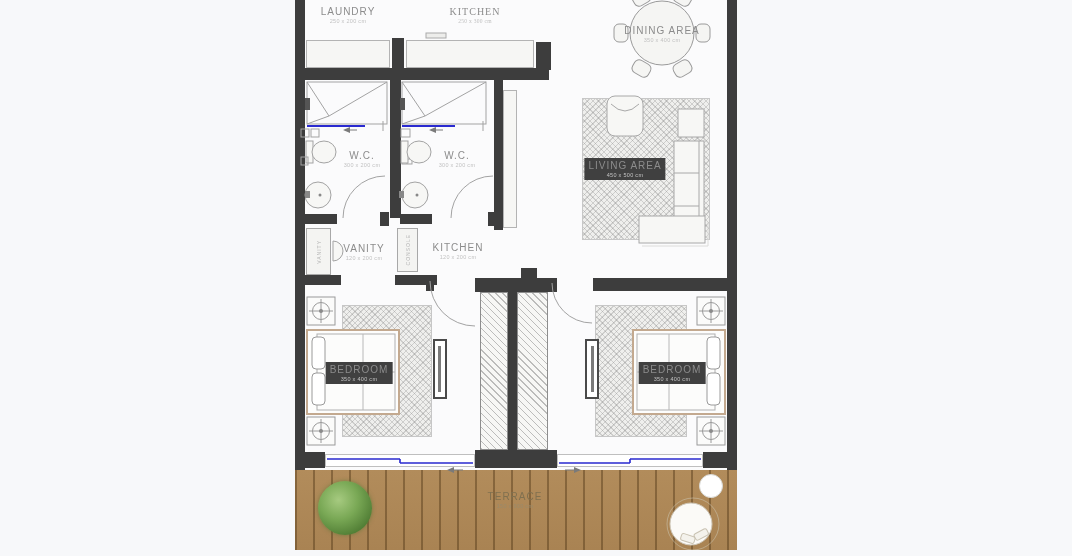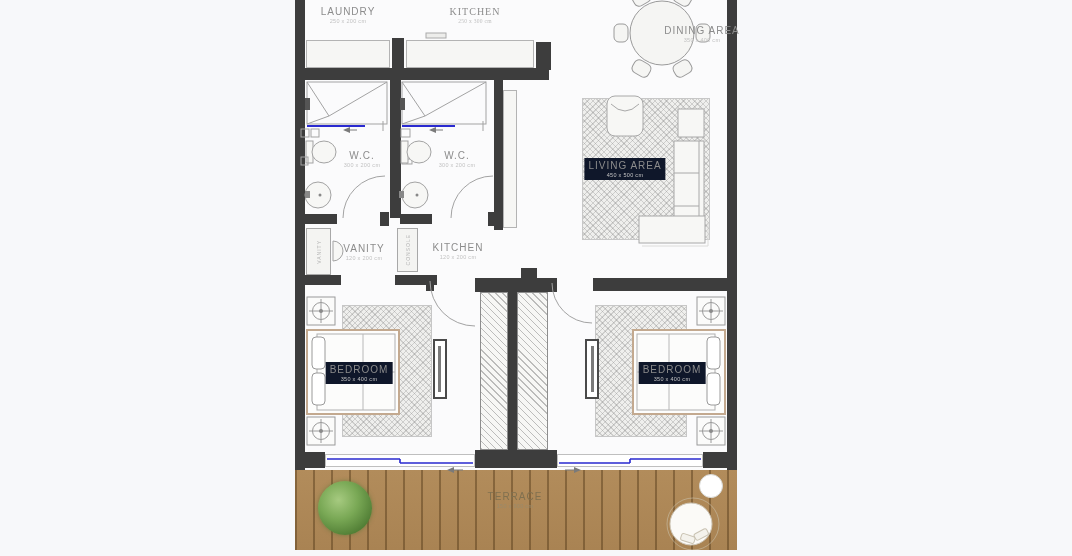--- a/index.html
+++ b/index.html
@@ -20,21 +20,21 @@
   .sill{position:absolute;background:#ffffff;border:1px solid #bfbfbf;box-sizing:border-box;}
   .terrace{left:0;top:470px;width:442px;height:80px;background:
       repeating-linear-gradient(90deg, rgba(82,56,24,.45) 0 2px, transparent 2px 18px),
       linear-gradient(180deg,#b28c5b,#a98353);}
   .tree{left:23px;top:481px;width:54px;height:54px;border-radius:50%;
       background:radial-gradient(circle at 38% 35%, #a6ca80 0%, #79a855 40%, #527f36 75%, #46702e 100%);
       box-shadow:0 0 4px rgba(70,112,46,.55);}
   .room-label{position:absolute;transform:translateX(-50%);text-align:center;white-space:nowrap;z-index:6;}
   .rname{font-size:10px;letter-spacing:1px;color:#8c8c8c;}
   .rdims{font-size:5.5px;letter-spacing:.3px;color:#c2c2c2;margin-top:1px;}
-  .onwhite{background:#0f172a;padding:2px 4px;}
+  .onwhite{background:#404040;padding:2px 4px;}
   .terr .rname{color:#80704f;}
   .terr .rdims{color:#99severe;} 
   .terr .rdims{color:#998a6b;}
   svg.fl{position:absolute;left:0;top:0;z-index:5;}
 </style>
 </head>
 <body>
 
 <div class="plan">
 
@@ -218,21 +218,21 @@
   </svg>
 
   <div class="room-label" style="left:53px;top:6px;">
     <div class="rname">LAUNDRY</div>
     <div class="rdims">250 x 200 cm</div>
   </div>
   <div class="room-label" style="left:180px;top:6px;font-family:Liberation Serif, serif;">
     <div class="rname">KITCHEN</div>
     <div class="rdims">250 x 300 cm</div>
   </div>
-  <div class="room-label" style="left:367px;top:25px;margin-left:40px;">
+  <div class="room-label" style="left:367px;top:25px;">
     <div class="rname">DINING AREA</div>
     <div class="rdims">350 x 400 cm</div>
   </div>
   <div class="room-label" style="left:67px;top:150px;">
     <div class="rname">W.C.</div>
     <div class="rdims">300 x 200 cm</div>
   </div>
   <div class="room-label" style="left:162px;top:150px;">
     <div class="rname">W.C.</div>
     <div class="rdims">300 x 200 cm</div>

